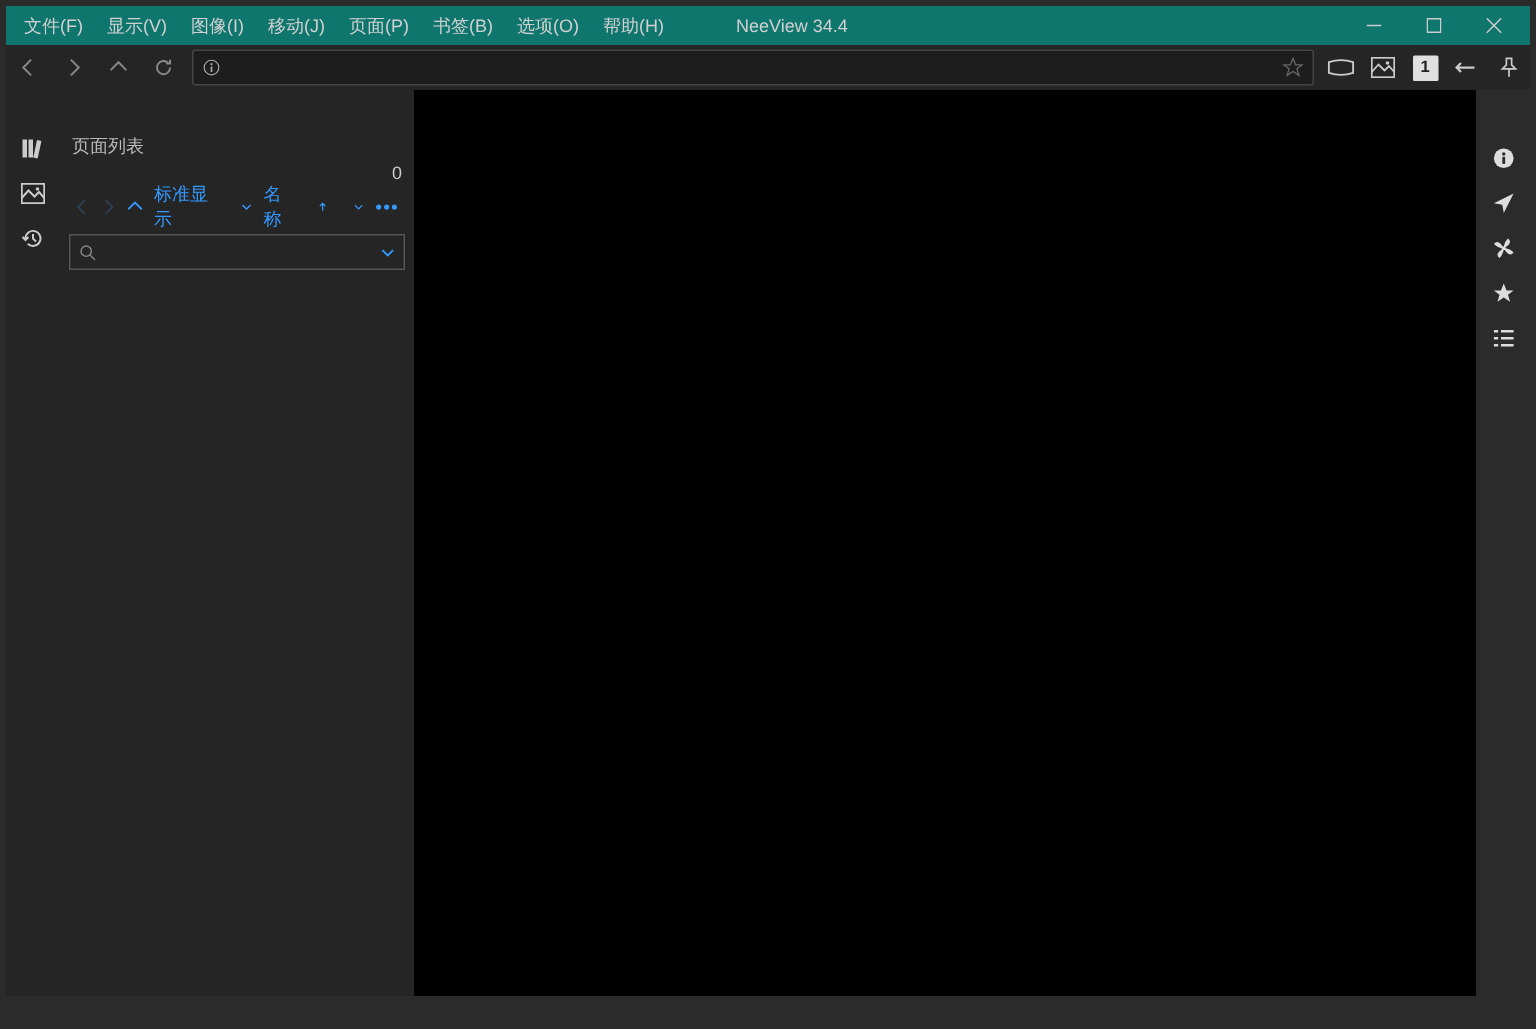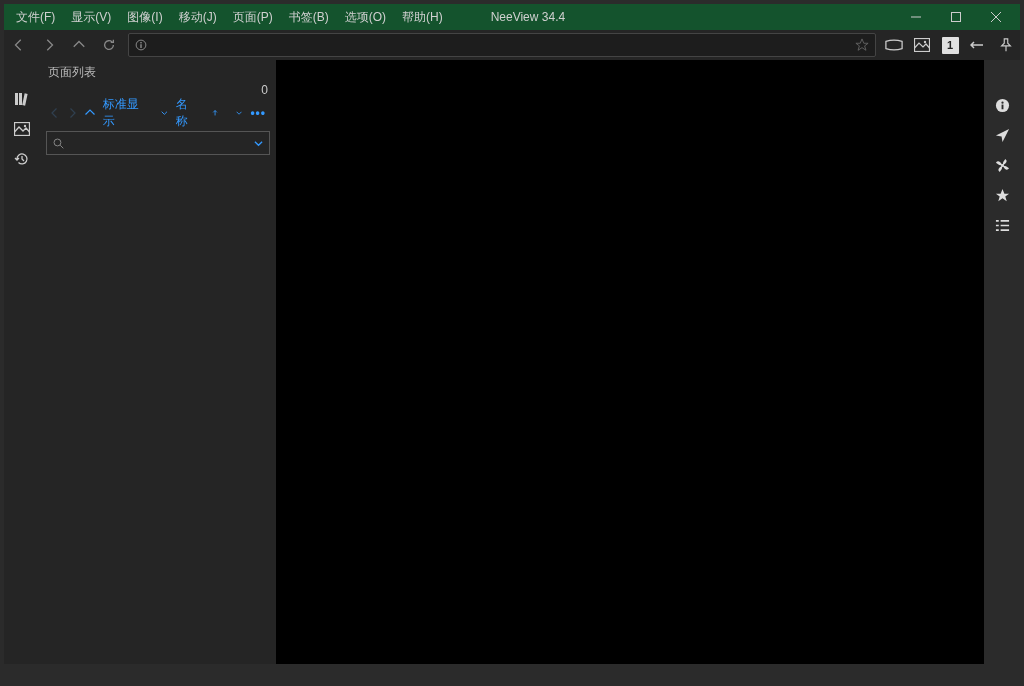--- a/index.html
+++ b/index.html
@@ -18,21 +18,21 @@
   height: 100%;
   display: flex;
   flex-direction: column;
   background: #2b2b2b;
 }
 .menubar {
   height: 26px;
   display: flex;
   align-items: center;
   padding: 0 4px;
-  background: #14532d;
+  background: #0f766e;
 }
 .menubar .menu-item {
   padding: 4px 8px;
   color: #d0d0d0;
   cursor: pointer;
 }
 .menubar .title {
   margin-left: 40px;
   color: #d0d0d0;
 }
@@ -136,20 +136,21 @@
   margin-bottom: 0;
 }
 .sidebar {
   width: 236px;
   background: #252525;
   display: flex;
   flex-direction: column;
 }
 .sidebar-header {
   padding: 4px 26px 0 8px;
+  margin-top: 25px;
 }
 .sidebar-title {
   color: #bbb;
   font-size: 12px;
 }
 .sidebar-count {
   text-align: right;
   color: #ccc;
   padding: 2px 8px;
   font-size: 12px;

